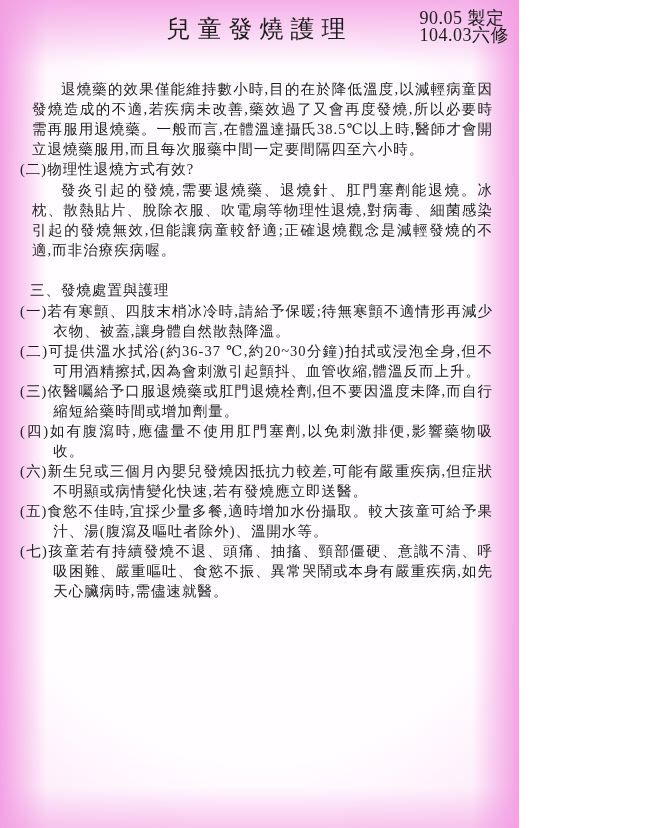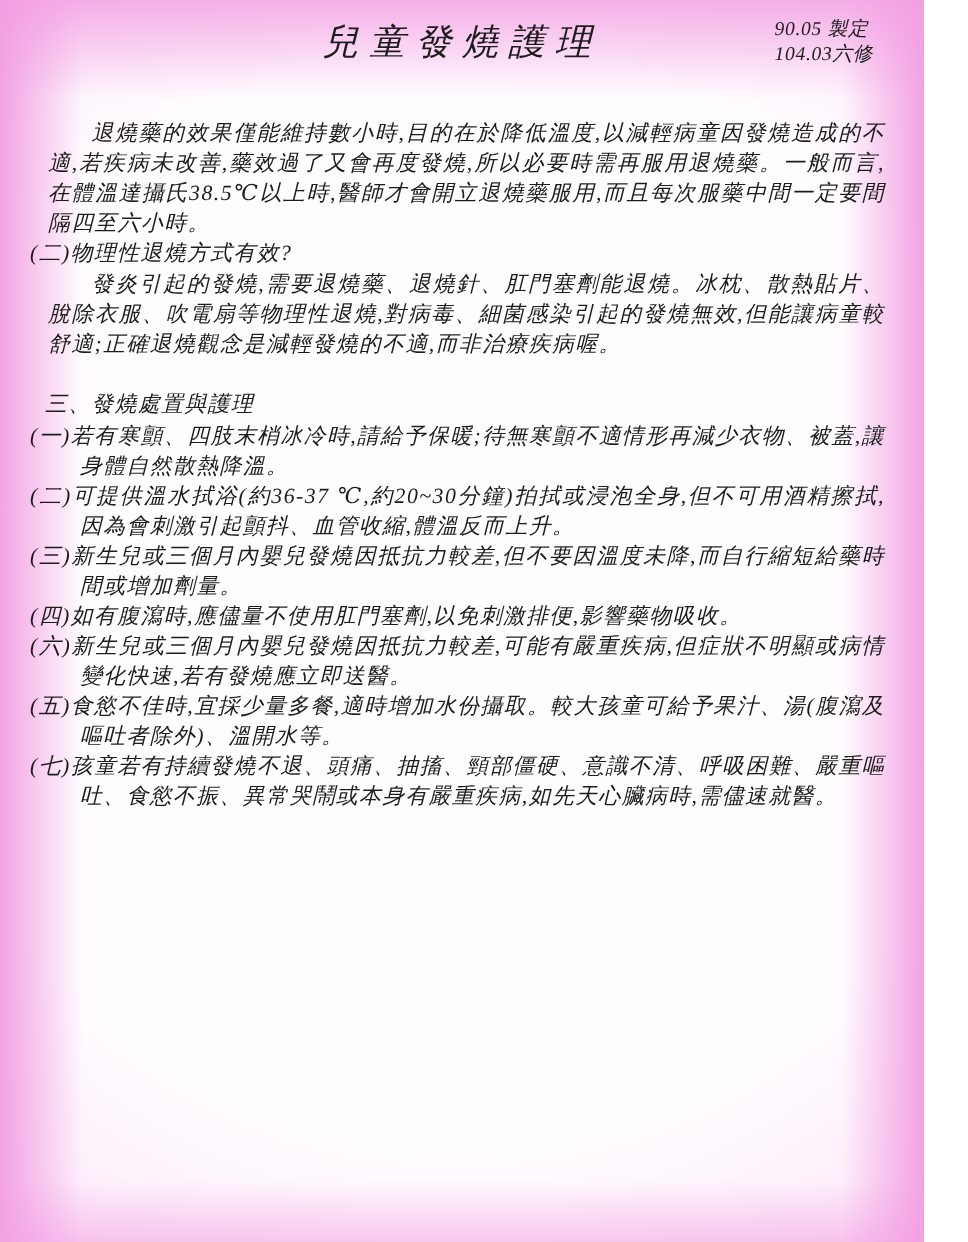--- a/index.html
+++ b/index.html
@@ -2,52 +2,51 @@
 <html><head>
 <meta charset="utf-8">
 <style>
   html, body {
     margin: 0;
     padding: 0;
     background: #ffffff;
   }
   .page {
     position: relative;
-    width: 616px;
+    width: 519px;
     height: 828px;
     overflow: hidden;
     box-sizing: border-box;
     font-family: "Liberation Serif", "DejaVu Serif", serif;
     color: #1c1c1c;
     background:
       radial-gradient(ellipse 115% 85% at 50% 48%, rgba(255,255,255,0) 52%, rgba(243,157,227,0.50) 100%),
       linear-gradient(90deg, rgba(242,158,226,0.95) 0%, rgba(255,255,255,0) 9%, rgba(255,255,255,0) 91%, rgba(242,158,226,0.95) 100%),
       linear-gradient(180deg, rgba(243,163,228,0.85) 0%, rgba(255,255,255,0) 8%),
       linear-gradient(0deg, rgba(243,163,228,0.55) 0%, rgba(255,255,255,0) 5%),
       #fffdff;
-    font-style: italic;
   }
   .header {
     position: relative;
     padding-top: 12px;
     height: 48px;
   }
   .title {
     margin: 0;
     text-align: center;
     font-size: 24px;
     font-weight: normal;
     letter-spacing: 7px;
     line-height: 34px;
   }
   .revision {
     position: absolute;
     top: 10px;
-    right: 34px;
-    font-size: 13px;
+    right: 10px;
+    font-size: 18px;
     line-height: 17px;
     letter-spacing: 0.5px;
     text-align: left;
   }
   .body {
     padding: 2px 26px 0 30px;
     font-size: 14.5px;
     letter-spacing: 1px;
     line-height: 20px;
   }
@@ -108,21 +107,21 @@
         <div class="qa-question">(二)物理性退燒方式有效?</div>
         <div class="qa-answer">發炎引起的發燒,需要退燒藥、退燒針、肛門塞劑能退燒。冰枕、散熱貼片、脫除衣服、吹電扇等物理性退燒,對病毒、細菌感染引起的發燒無效,但能讓病童較舒適;正確退燒觀念是減輕發燒的不適,而非治療疾病喔。</div>
       </div>
 
     </section>
 
     <section class="section-care">
       <h2 class="section-heading">三、發燒處置與護理</h2>
       <div class="care-item">(一)若有寒顫、四肢末梢冰冷時,請給予保暖;待無寒顫不適情形再減少衣物、被蓋,讓身體自然散熱降溫。</div>
       <div class="care-item">(二)可提供溫水拭浴(約36-37 ℃,約20~30分鐘)拍拭或浸泡全身,但不可用酒精擦拭,因為會刺激引起顫抖、血管收縮,體溫反而上升。</div>
-      <div class="care-item">(三)新生兒或三個月內嬰兒發燒因抵抗力較差,但不要因溫度未降,而自行縮短給藥時間或增加劑量。</div>
+      <div class="care-item">(三)依醫囑給予口服退燒藥或肛門退燒栓劑,但不要因溫度未降,而自行縮短給藥時間或增加劑量。</div>
       <div class="care-item">(四)如有腹瀉時,應儘量不使用肛門塞劑,以免刺激排便,影響藥物吸收。</div>
       <div class="care-item">(六)新生兒或三個月內嬰兒發燒因抵抗力較差,可能有嚴重疾病,但症狀不明顯或病情變化快速,若有發燒應立即送醫。</div>
       <div class="care-item">(五)食慾不佳時,宜採少量多餐,適時增加水份攝取。較大孩童可給予果汁、湯(腹瀉及嘔吐者除外)、溫開水等。</div>
       <div class="care-item">(七)孩童若有持續發燒不退、頭痛、抽搐、頸部僵硬、意識不清、呼吸困難、嚴重嘔吐、食慾不振、異常哭鬧或本身有嚴重疾病,如先天心臟病時,需儘速就醫。</div>
     </section>
 
   </div>
 </div>
 
 </body></html>

